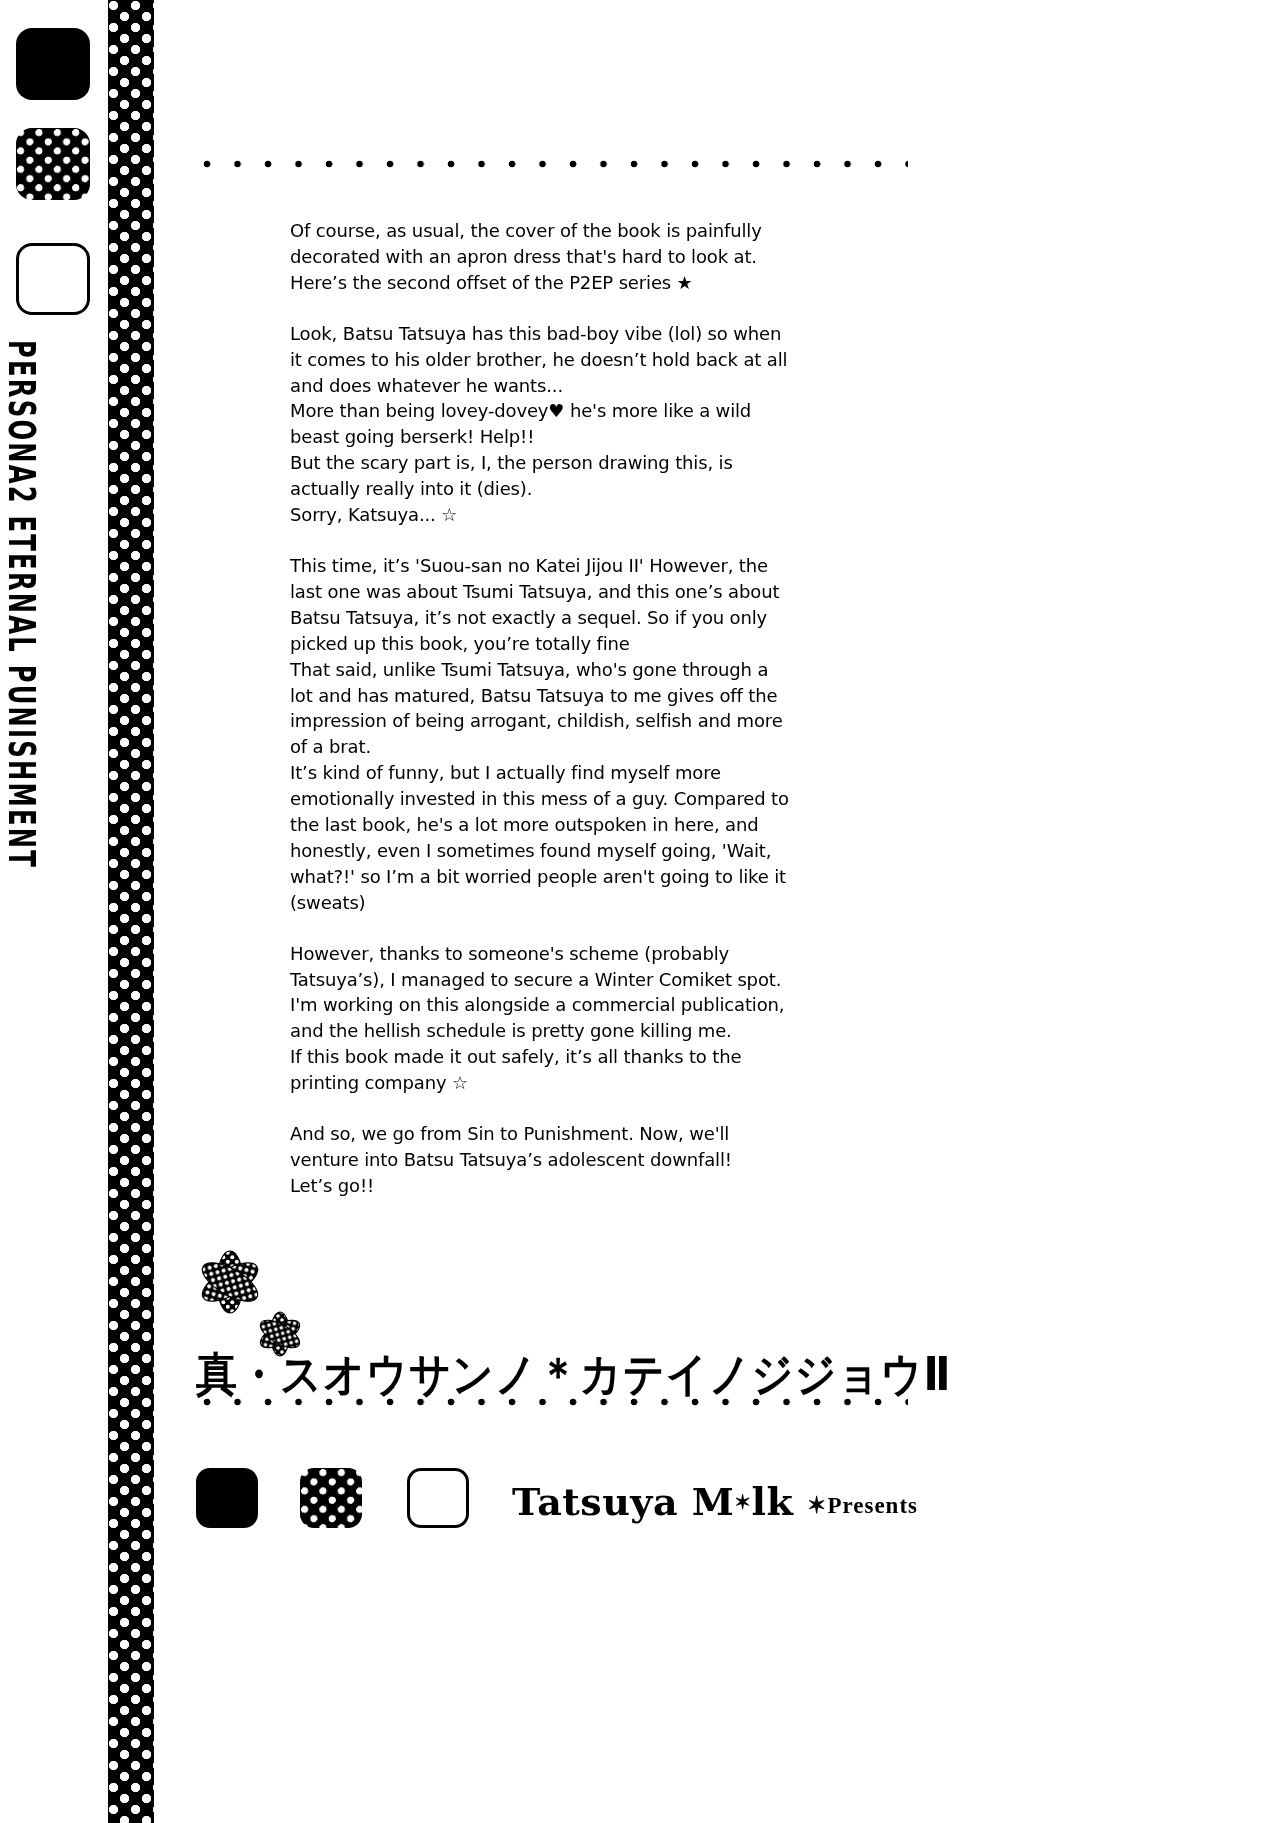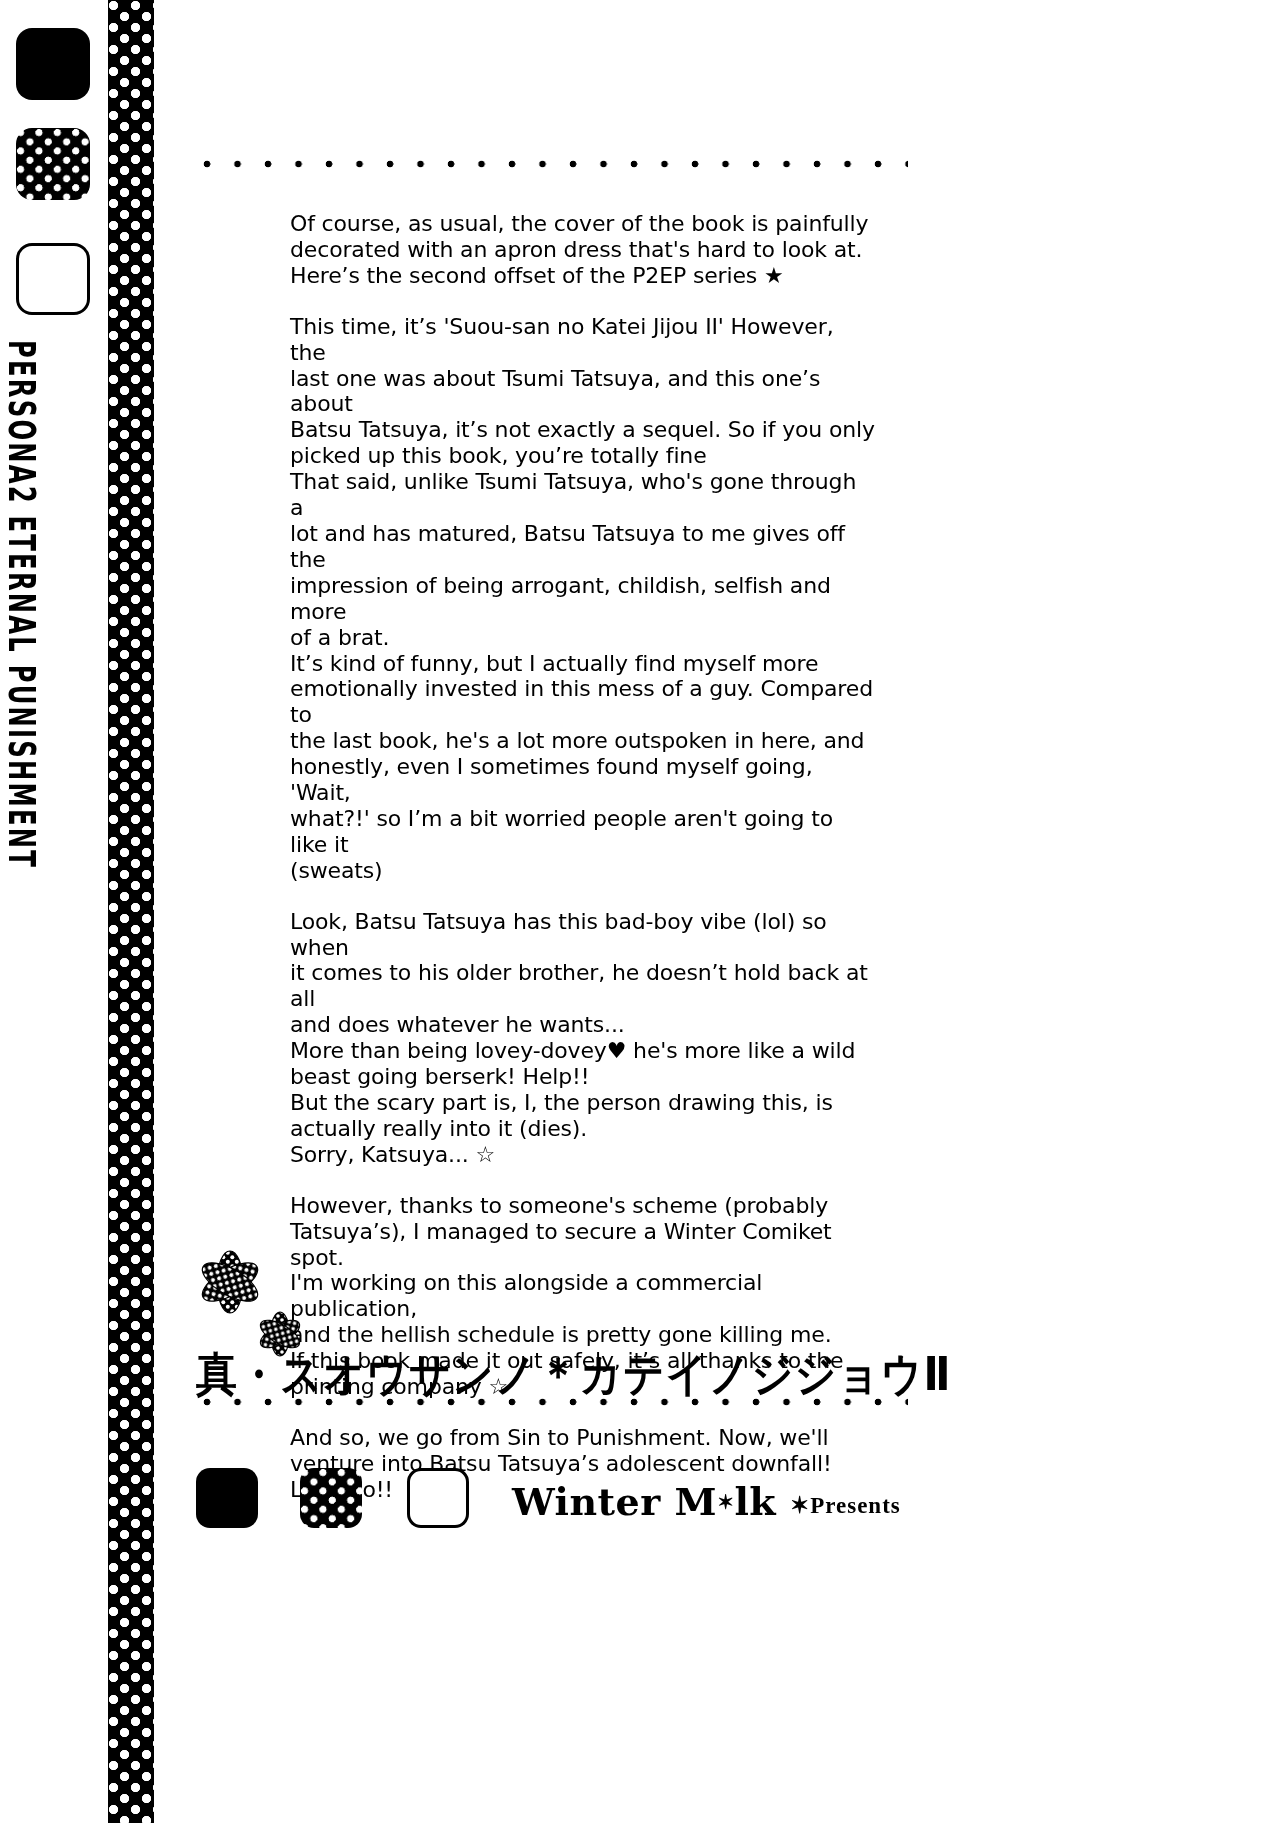--- a/index.html
+++ b/index.html
@@ -87,24 +87,24 @@
     background-size: 30.5px 8px;
     background-repeat: repeat-x;
   }
   #rule-top { left: 203px; top: 160px; width: 705px; }
   #rule-bottom { left: 203px; top: 1398px; width: 705px; }
 
   
   #body-text {
     position: absolute;
     left: 290px;
-    top: 211px;
+    top: 218px;
     width: 585px;
     font-family: "DejaVu Sans", "Liberation Sans", sans-serif;
-    font-size: 22px;
+    font-size: 18px;
     line-height: 25.9px;
     color: #000;
     letter-spacing: -0.15px;
   }
   #body-text p {
     margin: 0 0 25px 0;
     white-space: pre-line;
   }
   #body-text p:last-child { margin-bottom: 0; }
 
@@ -169,42 +169,42 @@
   <div class="vtitle">
     <span class="vtitle-inner">PERSONA2 ETERNAL PUNISHMENT</span>
   </div>
 
   <div class="dot-rule" id="rule-top"></div>
 
   <div id="body-text">
     <p>Of course, as usual, the cover of the book is painfully
 decorated with an apron dress that's hard to look at.
 Here’s the second offset of the P2EP series ★</p>
+    <p>Look, Batsu Tatsuya has this bad-boy vibe (lol) so when
+it comes to his older brother, he doesn’t hold back at all
+and does whatever he wants...
+More than being lovey-dovey♥ he's more like a wild
+beast going berserk! Help!!
+But the scary part is, I, the person drawing this, is
+actually really into it (dies).
+Sorry, Katsuya... ☆</p>
     <p>This time, it’s 'Suou-san no Katei Jijou II' However, the
 last one was about Tsumi Tatsuya, and this one’s about
 Batsu Tatsuya, it’s not exactly a sequel. So if you only
 picked up this book, you’re totally fine
 That said, unlike Tsumi Tatsuya, who's gone through a
 lot and has matured, Batsu Tatsuya to me gives off the
 impression of being arrogant, childish, selfish and more
 of a brat.
 It’s kind of funny, but I actually find myself more
 emotionally invested in this mess of a guy. Compared to
 the last book, he's a lot more outspoken in here, and
 honestly, even I sometimes found myself going, 'Wait,
 what?!' so I’m a bit worried people aren't going to like  it
 (sweats)</p>
-    <p>Look, Batsu Tatsuya has this bad-boy vibe (lol) so when
-it comes to his older brother, he doesn’t hold back at all
-and does whatever he wants...
-More than being lovey-dovey♥ he's more like a wild
-beast going berserk! Help!!
-But the scary part is, I, the person drawing this, is
-actually really into it (dies).
-Sorry, Katsuya... ☆</p>
     <p>However, thanks to someone's scheme (probably
 Tatsuya’s), I managed to secure a Winter Comiket spot.
 I'm working on this alongside a commercial publication,
 and the hellish schedule is pretty gone killing me.
 If this book made it out safely, it’s all thanks to the
 printing company ☆</p>
     <p>And so, we go from Sin to Punishment. Now, we'll
 venture into Batsu Tatsuya’s adolescent downfall!
 Let’s go!!</p>
   </div>
@@ -245,17 +245,17 @@
 
   <div id="jp-title">真・スオウサンノ＊カテイノジジョウⅡ</div>
 
   <div class="dot-rule" id="rule-bottom"></div>
 
   <div class="chip-b chip-solid" style="left:196px; top:1468px;"></div>
   <div class="chip-b chip-dots" style="left:300px; top:1468px;"></div>
   <div class="chip-b chip-outline" style="left:407px; top:1468px;"></div>
 
   <div id="brand">
-    <span>Winter M</span><span class="star">✶</span><span>lk</span>
+    <span>Tatsuya M</span><span class="star">✶</span><span>lk</span>
     <span class="presents">✶Presents</span>
   </div>
 
 </div>
 
 </body></html>

